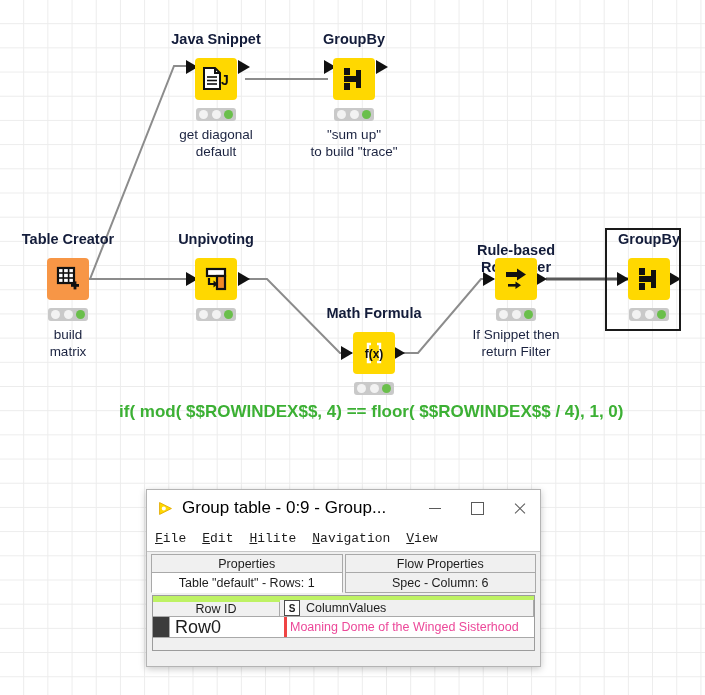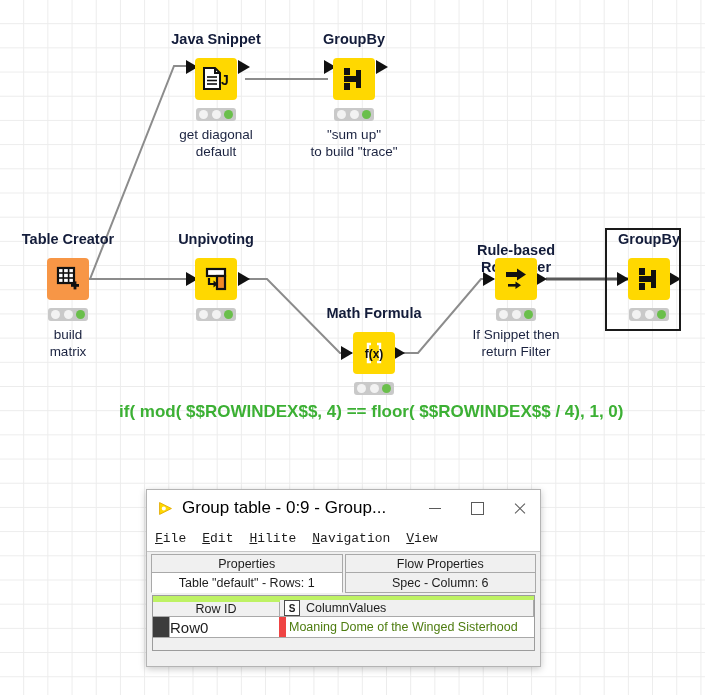--- a/index.html
+++ b/index.html
@@ -259,30 +259,31 @@
     background: #ffffff;
   }
   .cell-marker {
     width: 16px;
     background: #3c3c3c;
     border-right: 1px solid #a9a9a9;
     flex: none;
   }
   .cell-rowid {
     width: 109px;
-    border-right: 7px solid #ef4444;
-    font-size: 15px;
+    border-right: 3px solid #ef4444;
+    font-size: 18px;
     color: #1d1d1d;
     display: flex; align-items: center;
+    padding-left: 5px;
     background: #ffffff;
   }
   .cell-value {
     flex: 1;
     font-size: 12.5px;
-    color: #4d7c0f;
+    color: #ec4899;
     display: flex; align-items: center;
     padding-left: 3px;
     background: #ffffff;
     white-space: nowrap;
     overflow: hidden;
   }
   .table-filler {
     height: 12px;
     background: #f0f0f0;
     border-top: 1px solid #a9a9a9;

